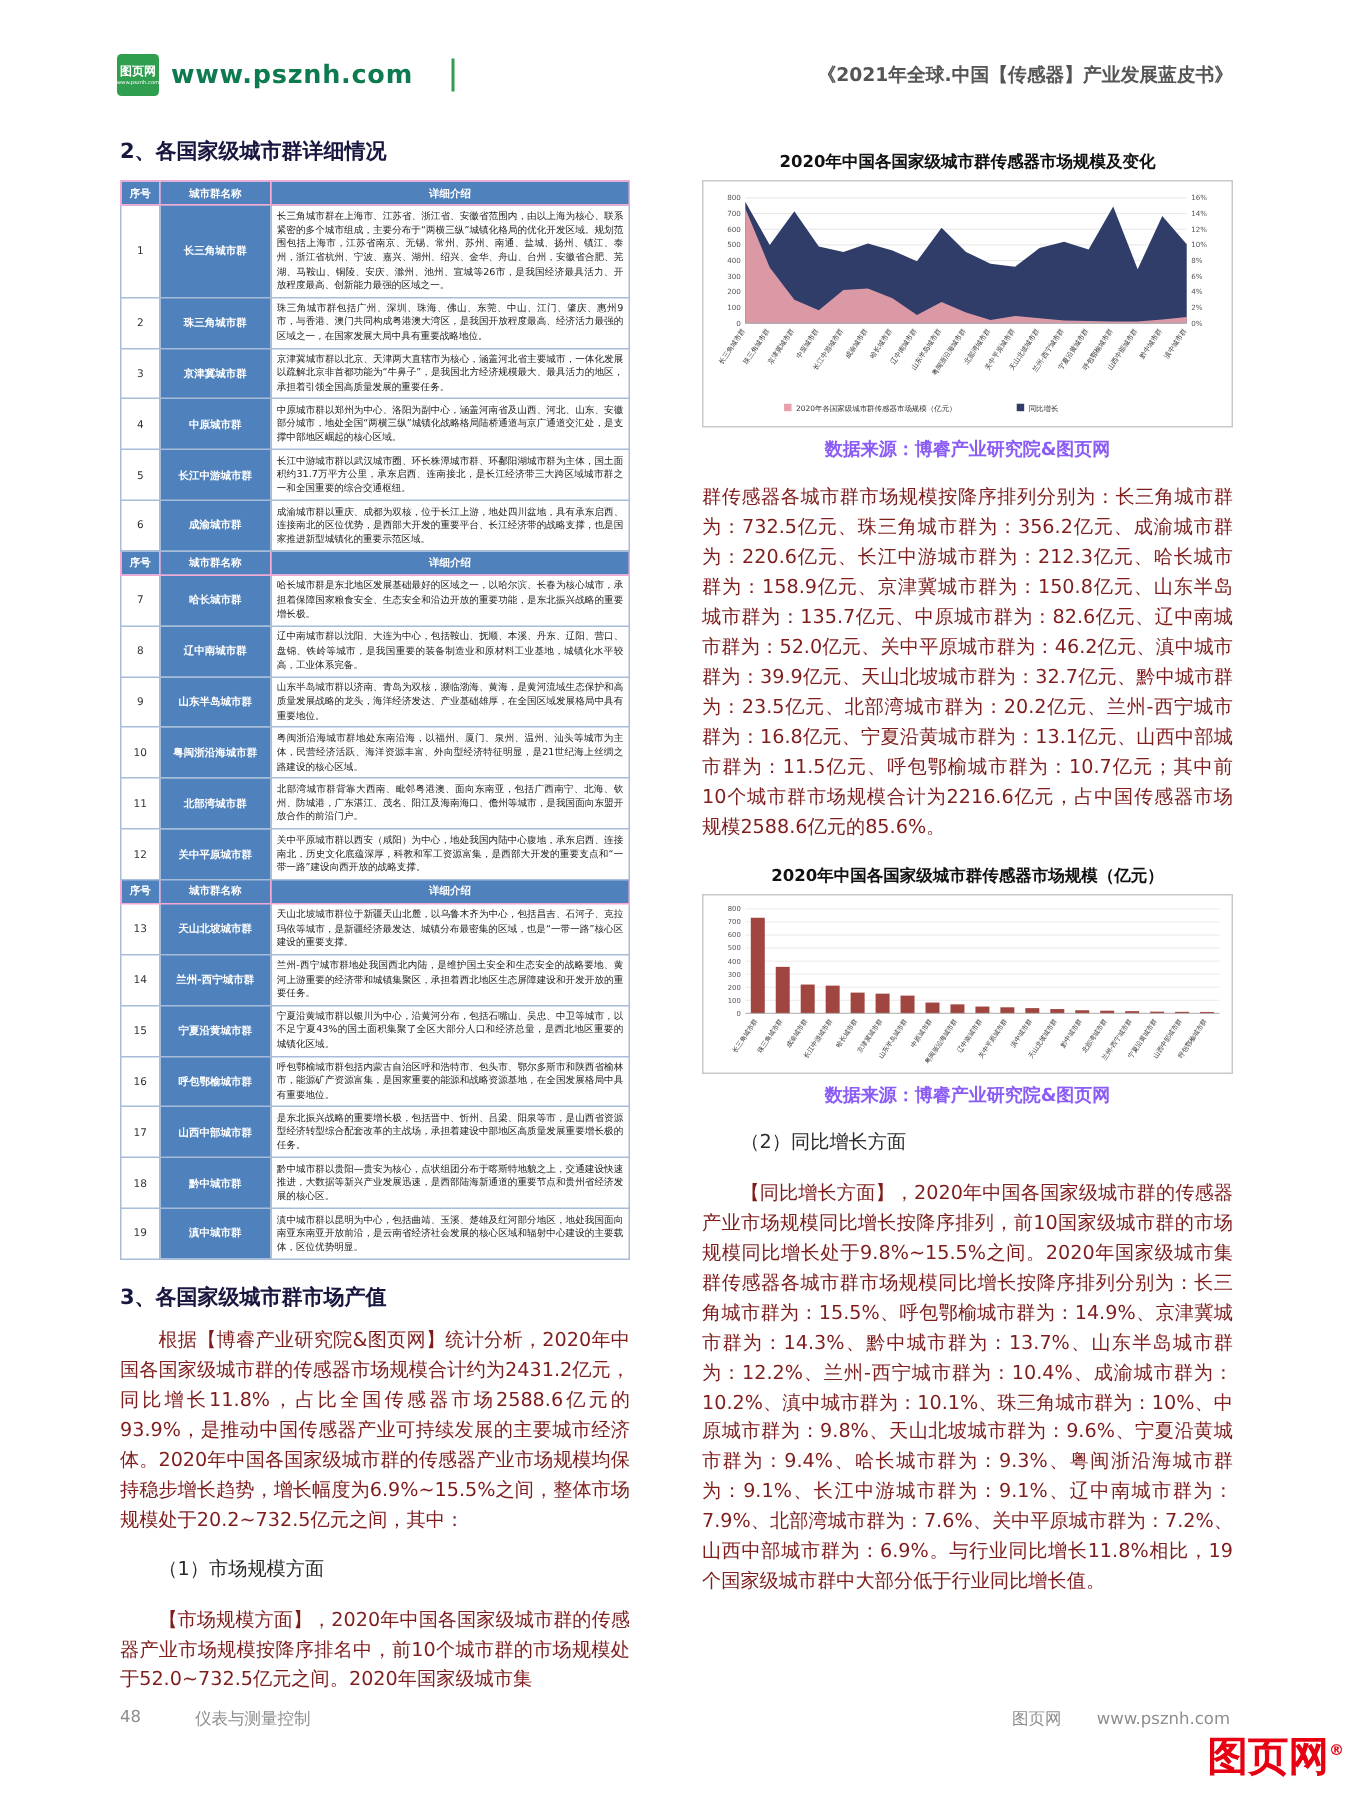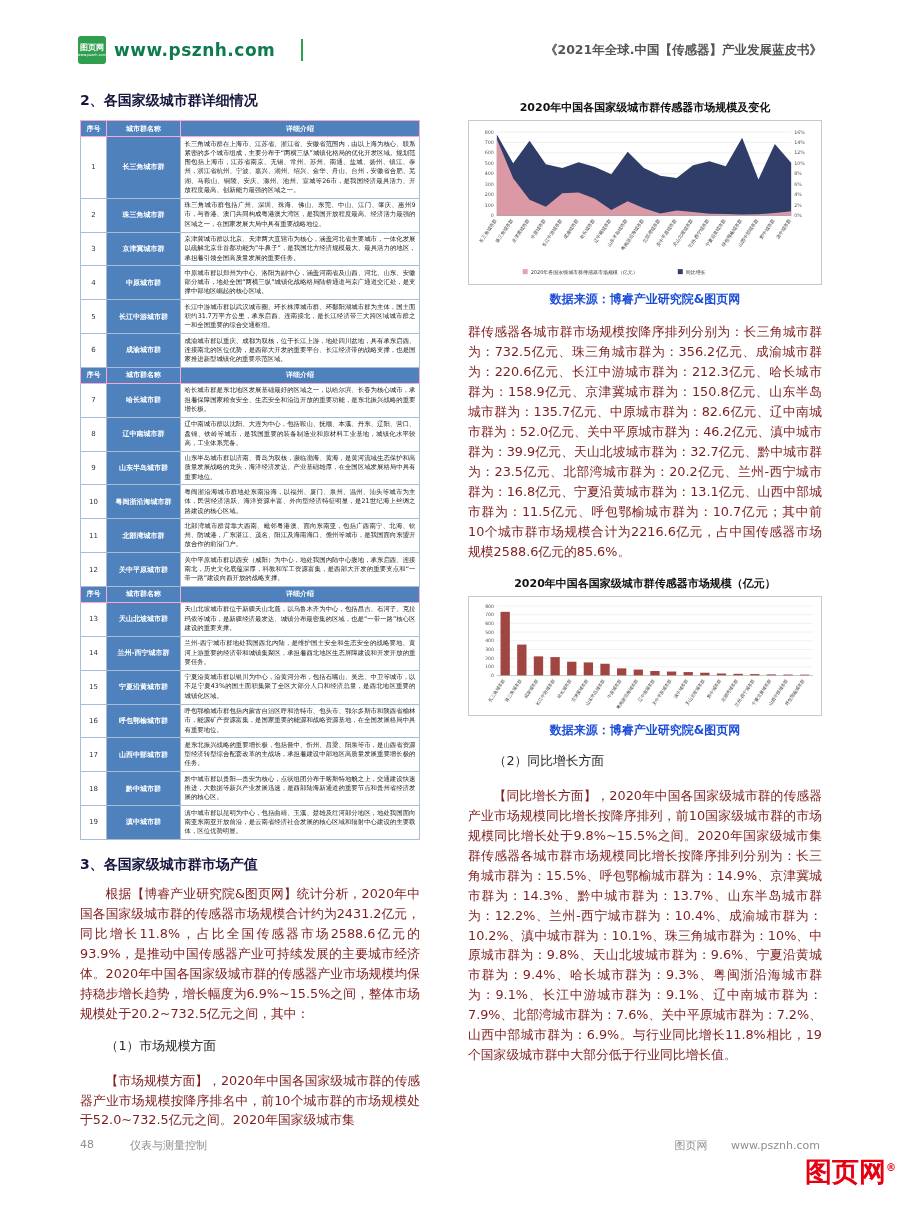--- a/index.html
+++ b/index.html
@@ -36,21 +36,21 @@
   td.cell-desc { font-size:6.4px; line-height:1.45; color:#222; padding:2.5px 3.5px; text-align:justify; }
 
   .para { font-size:12.8px; line-height:1.56; color:#7f1d1d; text-align:justify;
     text-indent:2em; margin-bottom:14px; }
   .para.no-indent { text-indent:0; }
   .subhead { font-size:12.8px; color:#2a2a2a; text-indent:2em; margin:14px 0 16px; }
 
   .chart-title { font-size:11px; font-weight:bold; text-align:center; color:#111; margin-bottom:5px; }
   .chart-box { border:1px solid #c9c9c9; padding:3px 2px 1px; background:#fff; }
   .chart-box svg { display:block; width:100%; height:auto; }
-  .source { font-size:12px; font-weight:bold; text-align:center; color:#1d4ed8; margin:6px 0 14px; }
+  .source { font-size:12px; font-weight:bold; text-align:center; color:#8b5cf6; margin:6px 0 14px; }
 
   
   .footer { position:absolute; left:80px; right:80px; top:1138px; display:flex; font-size:11px; color:#8e8e8e;justify-content:flex-end; }
   .footer .journal { margin-left:36px; }
   .footer .right { margin-left:auto; }
   .footer .site-name { margin-right:20px; }
 
   .stamp { position:absolute; right:4px; bottom:24px; color:#e60012; font-weight:bold; font-size:27px; line-height:1.2; }
   .stamp sup { font-size:10px; }
 </style>

